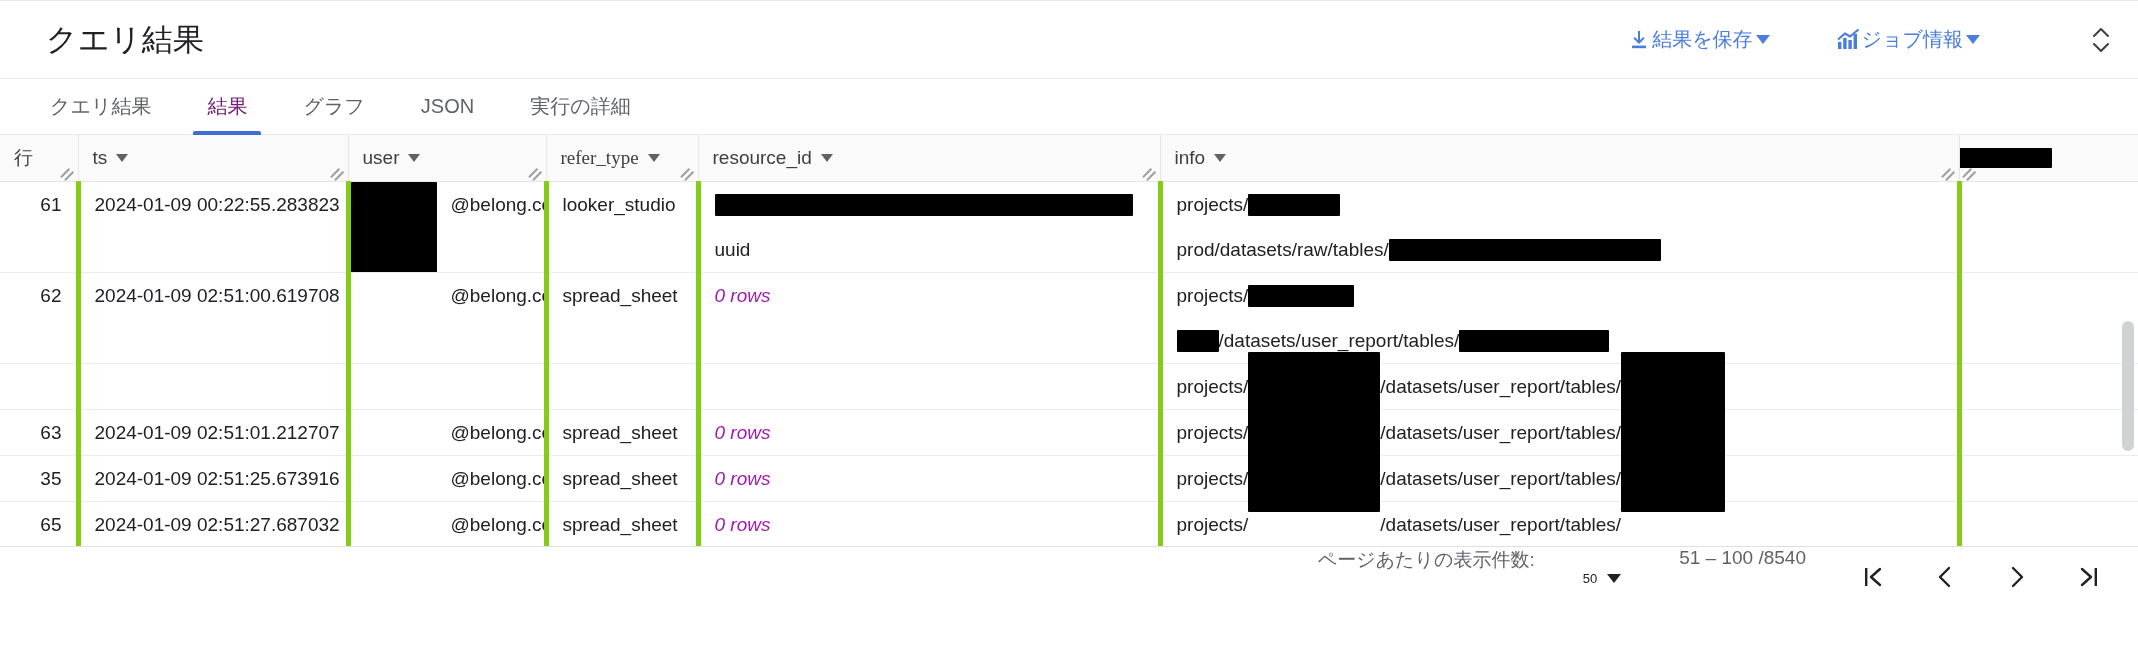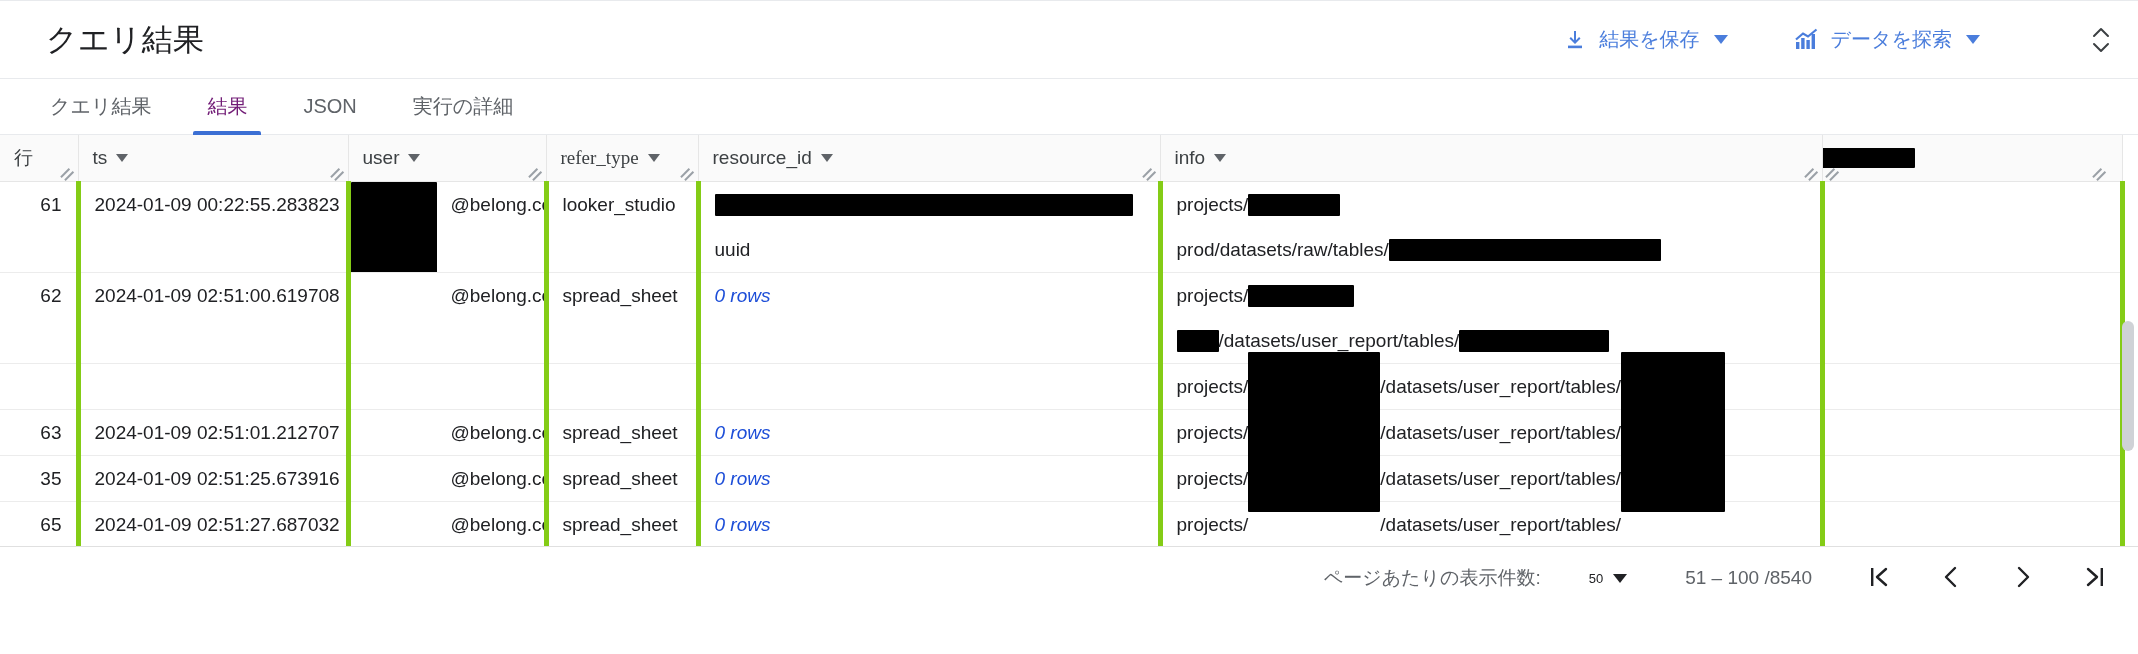--- a/index.html
+++ b/index.html
@@ -37,21 +37,20 @@
   }
   .header-spacer { flex: 1 1 auto; }
   .header-actions {
     display: flex;
     align-items: center;
     gap: 58px;
   }
   .hbtn {
     display: flex;
     align-items: center;
-    gap: 11px;
     color: #4a7ddc;
     font-size: 20px;
     background: none;
     border: 0;
     padding: 6px 4px;
     cursor: pointer;
     white-space: nowrap;
     font-family: inherit;
   }
   .hbtn .label { color: #4a7ddc; }
@@ -160,42 +159,42 @@
     transform: rotate(-45deg);
   }
   .resize-grip span:nth-child(1) { top: 8px; left: -1px; }
   .resize-grip span:nth-child(2) { top: 11px; left: 3px; }
 
   th.col-row { width: 78px; }
   th.col-ts { width: 270px; }
   th.col-user { width: 198px; }
   th.col-refer { width: 152px; font-family: Liberation Serif, serif; }
   th.col-res { width: 462px; }
-  th.col-info { width: 662px; }
+  th.col-info { width: 799px; }
   th.col-pad { width: 300px; border-right: 0; }
 
   table.results td {
     border-right: 5px solid #84cc16;
     border-bottom: 1px solid #ececec;
     padding: 0 14px;
     vertical-align: top;
     color: #202124;
     font-size: 19px;
     overflow: hidden;
     white-space: nowrap;
     background: #fff;
   }
   td.rownum {
     text-align: right;
     color: #3c4043;
     background: #fcfcfc;
     padding-right: 16px;
   }
   td .cellline { height: 45px; line-height: 45px; }
-  .muted-italic { color: #1d4ed8; font-style: italic; }
+  .muted-italic { color: #a21caf; font-style: italic; }
   .redact {
     display: inline-block;
     background: #000;
     vertical-align: middle;
     border-radius: 1px;
   }
   .rowtall td { height: 90px; }
   .rowtall td .cellline { height: 45px; line-height: 45px; }
 
   
@@ -222,23 +221,22 @@
     background: #cfd2d6;
     border-radius: 6px;
     pointer-events: auto;
     cursor: pointer;
   }
 
   
   .footer {
     height: 62px;
     display: flex;
-    align-items: center;
     justify-content: flex-end;
-    padding-right: 24px;
+    padding-right: 30px;
     gap: 0;
     background: #fff;
     font-size: 19px;
     color: #3c4043;
   }
   .pg-label { color: #5f6368; margin-right: 42px; }
   .pg-size {
     display: flex; align-items: center; gap: 10px;
     cursor: pointer; background: none; border: 0;
     font-size: 13px; color: #202124; font-family: inherit;
@@ -282,39 +280,40 @@
       <button class="hbtn">
         <span>
           <svg class="icon-svg" width="26" height="24" viewBox="0 0 26 24" aria-hidden="true">
             <rect x="2" y="14" width="3.4" height="7" fill="#4a7ddc"></rect>
             <rect x="7.2" y="10" width="3.4" height="11" fill="#4a7ddc"></rect>
             <rect x="12.4" y="12" width="3.4" height="9" fill="#4a7ddc"></rect>
             <rect x="17.6" y="6" width="3.4" height="15" fill="#4a7ddc"></rect>
             <path d="M2 11.5 L9 5.5 L14 8.5 L22.5 1.5" stroke="#4a7ddc" stroke-width="2.2" fill="none"></path>
           </svg>
         </span>
-        <span class="label">データを探索</span>
+        <span class="label">ジョブ情報</span>
         <span class="caret-down"></span>
       </button>
 
       <button class="expander">
         <span>
           <svg class="icon-svg" width="22" height="34" viewBox="0 0 22 34" aria-hidden="true">
             <path d="M4 13 L11 6 L18 13" stroke="#3c4043" stroke-width="2" fill="none" stroke-linecap="round" stroke-linejoin="round"></path>
             <path d="M4 21 L11 28 L18 21" stroke="#3c4043" stroke-width="2" fill="none" stroke-linecap="round" stroke-linejoin="round"></path>
           </svg>
         </span>
       </button>
 
     </div>
   </div>
 
   <div class="tabs">
     <button class="tab">クエリ結果</button>
     <button class="tab active">結果</button>
+    <button class="tab">グラフ</button>
     <button class="tab">JSON</button>
     <button class="tab">実行の詳細</button>
   </div>
 
   <div class="table-wrap">
     <table class="results">
       <thead>
         <tr>
           <th class="col-row">
             <div class="th-inner">

